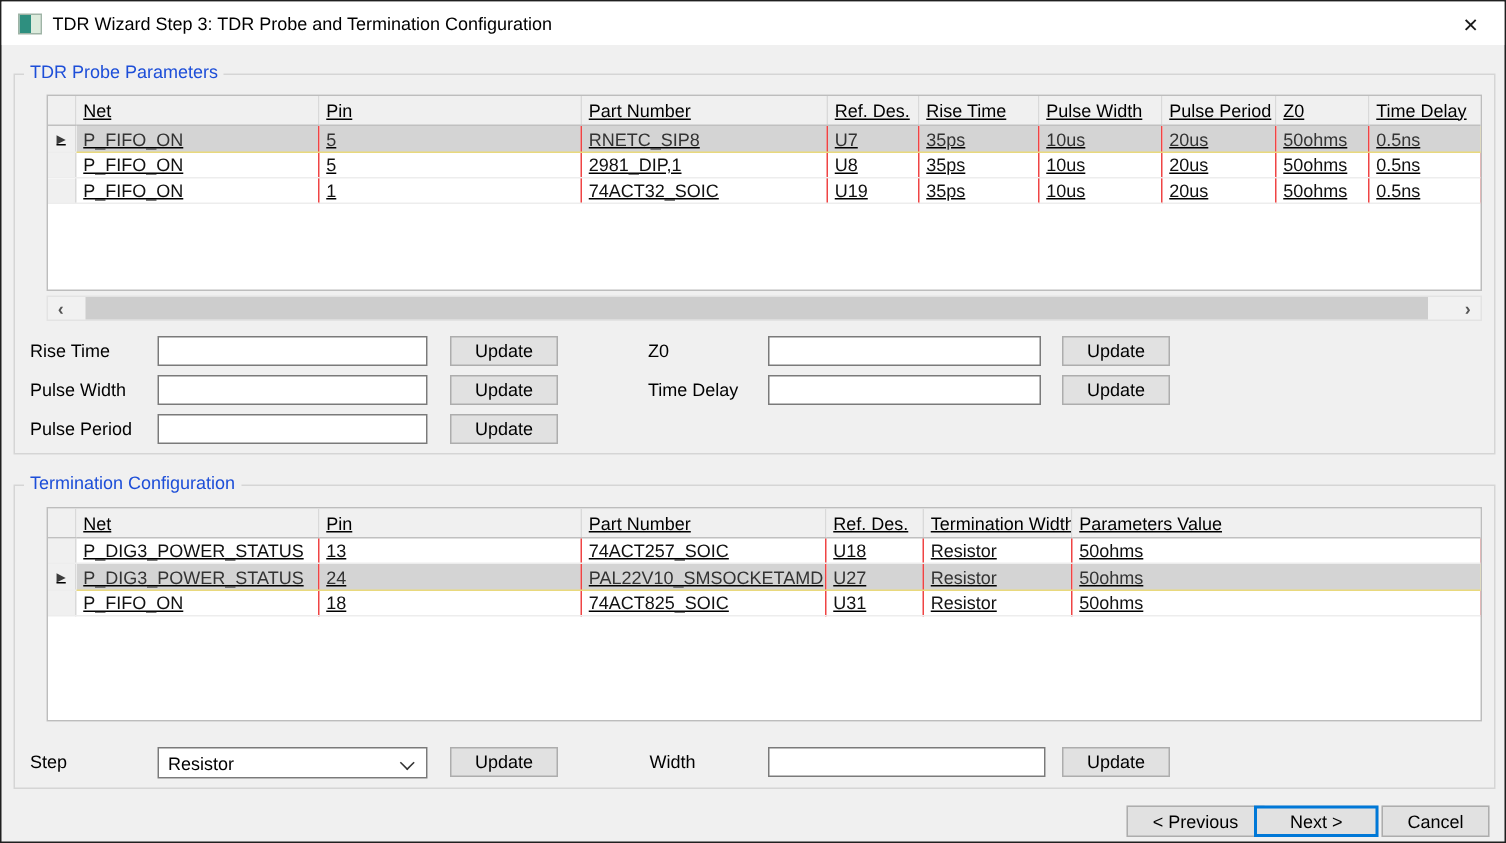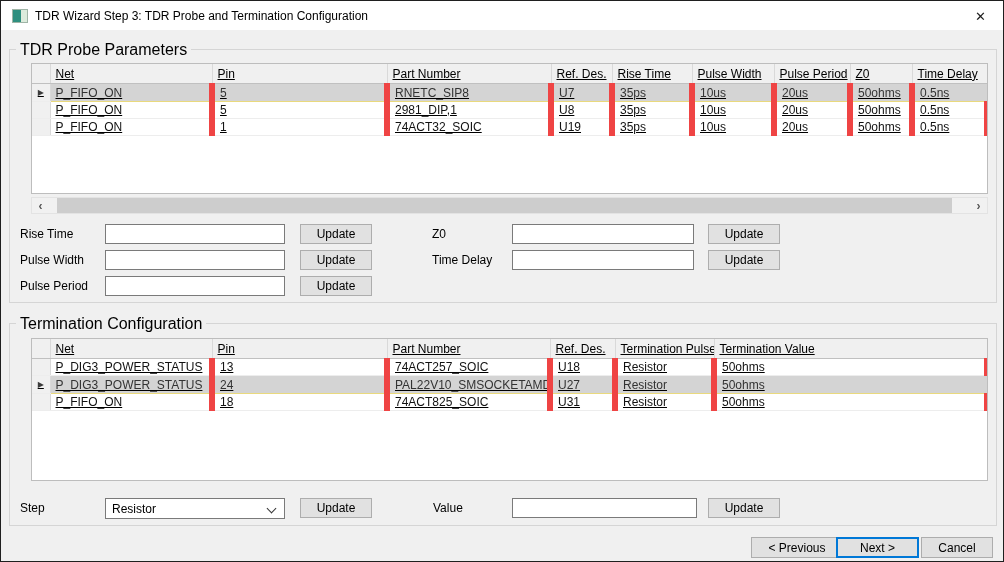--- a/index.html
+++ b/index.html
@@ -15,39 +15,39 @@
     border:1px solid #9fb4a6;
     background:linear-gradient(to right, #2e8f7f 0 55%, #dcebdc 55% 100%);
   }
   .title-text { position:absolute; left:34px; top:8px; font-size:12px; color:#000; white-space:nowrap; }
   .close-btn { position:absolute; right:0; top:0; width:45px; height:30px; display:flex; align-items:center; justify-content:center; cursor:default; }
   .close-btn span { font-size:13px; color:#1a1a1a; }
   
   .groupbox { position:absolute; box-sizing:border-box; border:1px solid #d5d5d5; }
   .gb1 { left:8px; top:48px; width:988px; height:254px; }
   .gb2 { left:8px; top:322px; width:988px; height:203px; }
-  .gb-label { position:absolute; top:-9px; left:6px; background:#f0f0f0; padding:0 4px; font-size:16px; color:#000000; white-space:nowrap; }
+  .gb-label { position:absolute; top:-9px; left:6px; background:#f0f0f0; padding:0 4px; font-size:12px; color:#1d4ed8; white-space:nowrap; }
   
   .table-wrap { position:absolute; left:21px; background:#ffffff; border:1px solid #bdbdbd; box-sizing:border-box; overflow:hidden;text-decoration:underline; }
   .t1 { top:13px; width:957px; height:131px; }
   .t2 { top:14px; width:957px; height:143px; }
   table.grid { border-collapse:collapse; table-layout:fixed; width:955px; font-size:12px; }
   table.grid th {
     background:#f0f0f0; font-weight:normal; text-align:left;
     padding:2px 4px 2px 5px; height:15px; box-sizing:content-box;
     border-right:1px solid #d9d9d9; border-bottom:1px solid #c0c0c0;
     overflow:hidden; white-space:nowrap;
   }
   table.grid th.gutter, table.grid td.gutter {
     background:#f0f0f0; border-right:1px solid #d9d9d9; padding:0; text-align:center;
   }
   table.grid td {
     padding:0 4px 0 5px; height:17px; box-sizing:border-box;
     border-top:1px solid transparent; border-bottom:1px solid #ededed;
-    border-right:6px solid #ef4444;
+    border-right:1px solid #ef4444;
     overflow:hidden; white-space:nowrap; color:#111;
   }
   tr.selected td { background:#d4d4d4; border-top:1px solid #e9d97d; border-bottom:1px solid #e9d97d; color:#333; }
   tr.selected td.first { border-left:1px solid #e9d97d; }
   tr.selected td.last  { border-right:1px solid #e9d97d; }
   tr.selected td.gutter { background:#f0f0f0; border-top:1px solid transparent; border-bottom:1px solid #ededed; border-left:none; }
   .row-arrow { font-size:8px; color:#3c3c3c; line-height:17px; }
   
   .hscroll { position:absolute; left:21px; top:147px; width:957px; height:17px; background:#f1f1f1; border:1px solid #e3e3e3; box-sizing:border-box; display:flex; align-items:stretch; }
   .sb-btn { width:17px; display:flex; align-items:center; justify-content:center; font-size:12px; color:#555; font-weight:bold; }
@@ -212,22 +212,22 @@
             <col style="width:99px">
             <col style="width:273px">
         </colgroup>
         <thead>
           <tr>
             <th class="gutter"></th>
             <th>Net</th>
             <th>Pin</th>
             <th>Part Number</th>
             <th>Ref. Des.</th>
-            <th>Termination Pulse</th>
-            <th>Termination Value</th>
+            <th>Termination Width</th>
+            <th>Parameters Value</th>
           </tr>
         </thead>
         <tbody>
           <tr>
             <td class="gutter"></td>
             <td>P_DIG3_POWER_STATUS</td>
             <td>13</td>
             <td>74ACT257_SOIC</td>
             <td>U18</td>
             <td>Resistor</td>
@@ -255,21 +255,21 @@
       </table>
     </div>
 
     <div class="field-label" style="left:10px; top:174px;">Step</div>
     <div class="combo" style="left:95px; top:174px; width:180px;">
       <span>Resistor</span>
       <span class="chev"></span>
     </div>
     <button class="btn" style="left:290px; top:174px;">Update</button>
 
-    <div class="field-label" style="left:423px; top:174px;">Value</div>
+    <div class="field-label" style="left:423px; top:174px;">Width</div>
     <input class="tb" style="left: 502px; top: 174px; width: 185px;" value="">
     <button class="btn" style="left:698px; top:174px;">Update</button>
   </div>
 
   <button class="footer-btn" style="left:750px; width:92px;">&lt; Previous</button>
   <button class="footer-btn default" style="left:835px; width:83px;">Next &gt;</button>
   <button class="footer-btn" style="left:920px; width:72px;">Cancel</button>
 
 </div>
 

